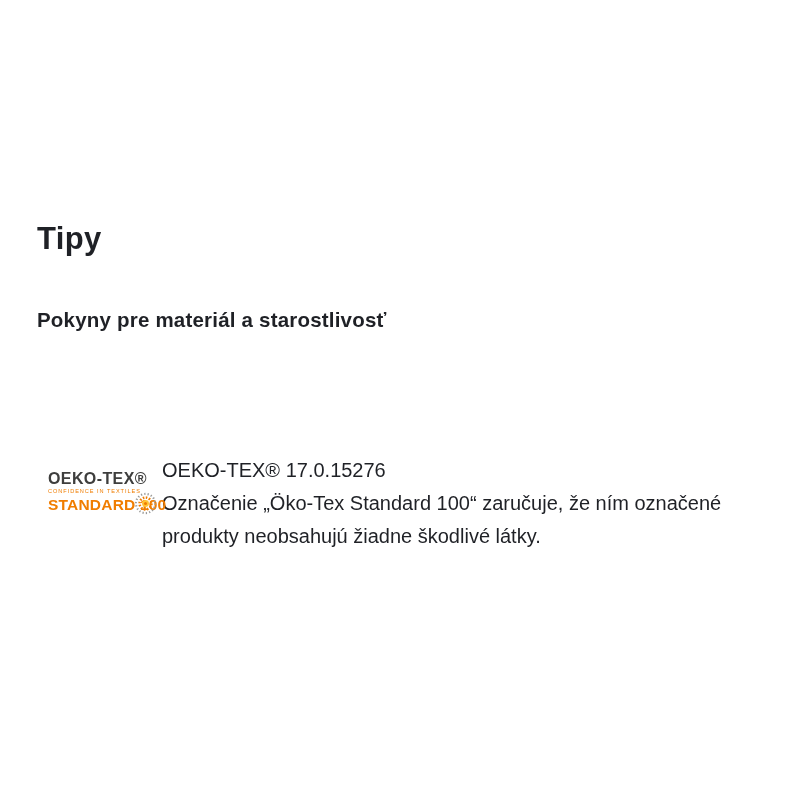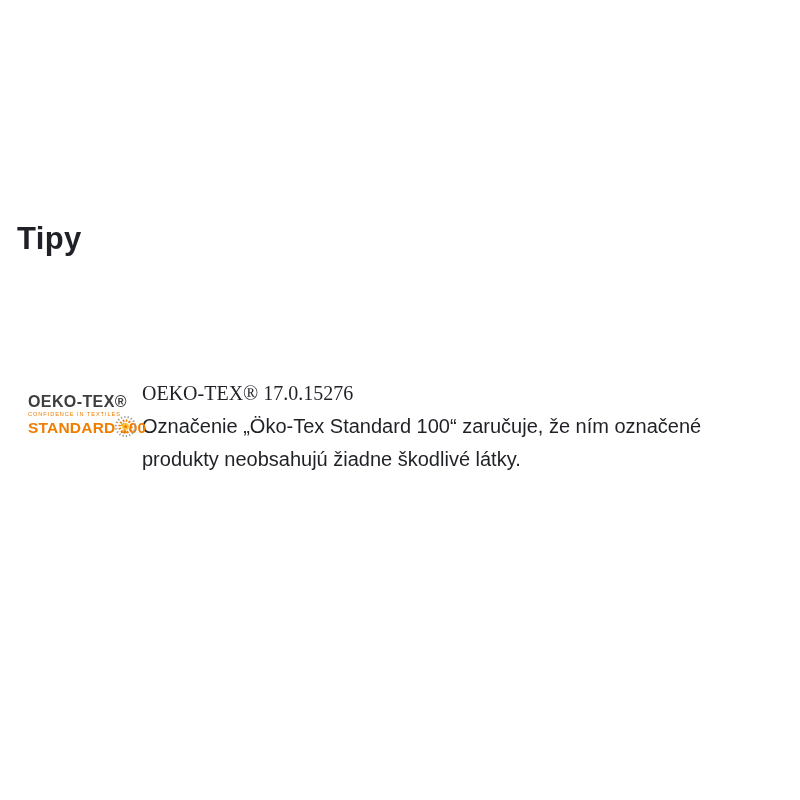--- a/index.html
+++ b/index.html
@@ -7,21 +7,21 @@
     padding: 0;
     width: 800px;
     height: 800px;
     background: #ffffff;
     font-family: "Liberation Sans", sans-serif;
     color: #1f2126;
     overflow: hidden;
   }
   .page {
     position: absolute;
-    left: 17px;
+    left: 37px;
     top: 222px;
     width: 750px;
   }
   .page-title {
     margin: 0;
     font-size: 31px;
     line-height: 34px;
     font-weight: 700;
     letter-spacing: 0.4px;
     color: #1f2126;
@@ -96,31 +96,32 @@
     left: 97px;
     top: 38px;
   }
   .cert-text {
     flex: 1;
     font-size: 20px;
     line-height: 33px;
     font-weight: 400;
     color: #1f2126;
   }
-  .cert-title { white-space: nowrap; font-family: Liberation Serif, serif; }
+  .cert-title { white-space: nowrap; }
   .cert-description { max-width: 630px; }
 </style>
 </head>
 <body>
 
 <main class="page">
 
   <h1 class="page-title">Tipy</h1>
 
   <section>
+    <h2 class="section-heading care-heading">Pokyny pre materiál a starostlivosť</h2>
 
     <div class="symbols-row">
 
       <svg width="80" height="78" viewBox="0 0 80 78">
         <path class="sym-stroke" stroke-width="5" d="M4,10 L15,62 L65,62 L76,10"></path>
         <path class="sym-stroke" d="M3,14 Q9,1 15,10 T27,10 T39,10 T51,10 T63,10 T75,10 L77,13"></path>
         <text x="40" y="51" text-anchor="middle" font-size="29" font-family="'DejaVu Sans', sans-serif" fill="#151515">40</text>
         <line class="sym-stroke" stroke-width="6" x1="11" y1="72" x2="69" y2="72"></line>
       </svg>
 

